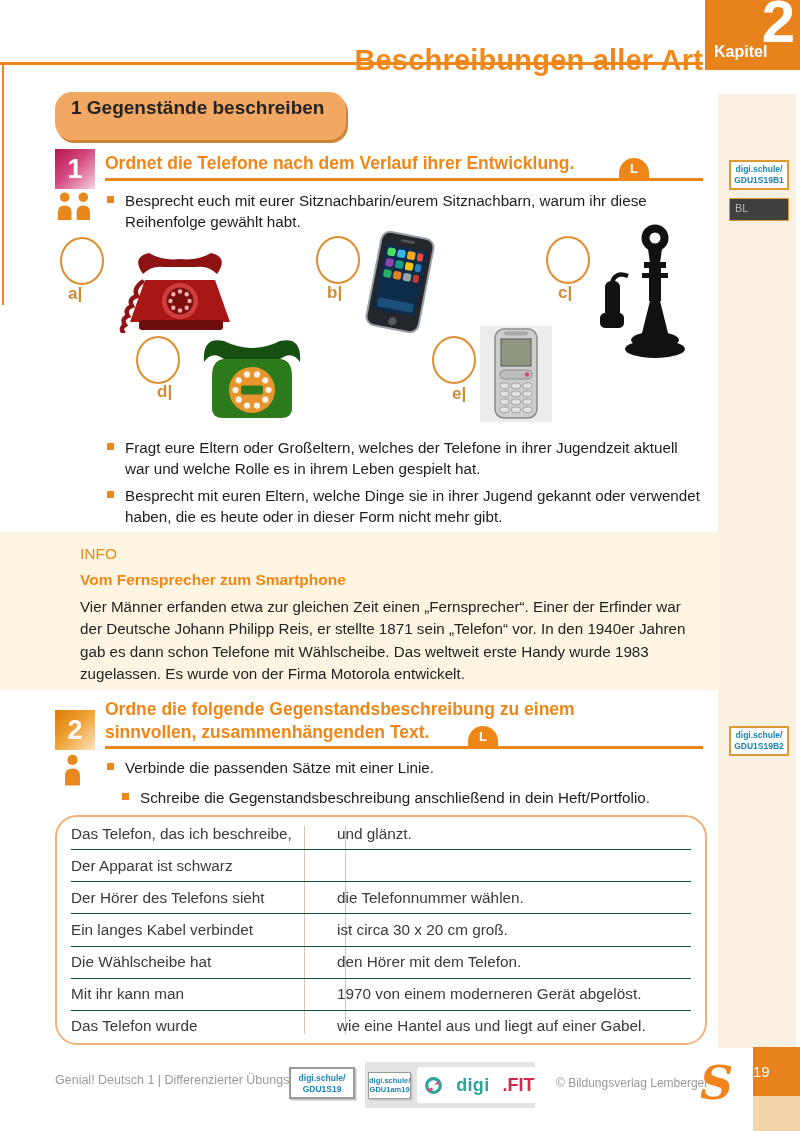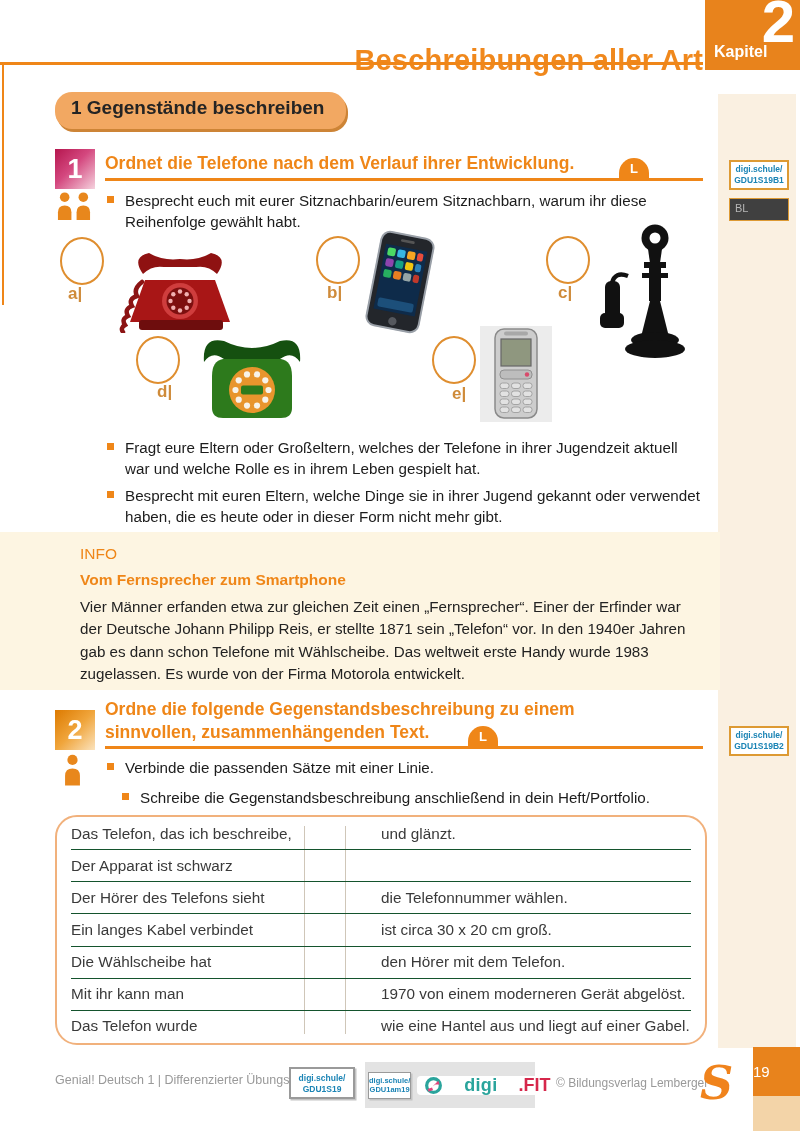--- a/index.html
+++ b/index.html
@@ -8,21 +8,21 @@
   .abs{position:absolute;}
   
   .page-title{left:0;top:44px;width:703px;text-align:right;font-size:29px;font-weight:bold;
               color:#f0881c;letter-spacing:.2px;}
   .header-rule{left:0;top:62px;width:703px;height:3px;background:#ef8618;}
   .edge-line{left:2px;top:62px;width:2px;height:243px;background:#ef8618;}
   .kapitel-box{left:705px;top:0;width:95px;height:70px;background:#e8831c;}
   .kapitel-label{position:absolute;left:9px;bottom:9px;color:#fff;font-weight:bold;font-size:16px;}
   .kapitel-num{position:absolute;right:5px;top:-8px;color:#fff;font-size:60px;font-weight:600;line-height:1;}
   
-  .pill{left:55px;top:92px;background:#f2a862;border-radius:17px;padding:5px 22px 10px 16px;
+  .pill{left:55px;top:92px;background:#f2a862;border-radius:17px;padding:5px 22px 21px 16px;
         font-size:19px;font-weight:bold;color:#242424;box-shadow:2px 3px 0 #cd8436;}
   
   .exnum{width:40px;height:40px;color:#fff;font-size:27px;font-weight:bold;display:flex;
          align-items:center;justify-content:center;}
   .exnum1{left:55px;top:149px;background:linear-gradient(135deg,#b5164e 0%,#d4487f 45%,#f5d2de 100%);}
   .exnum2{left:55px;top:710px;background:linear-gradient(135deg,#dd7a00 0%,#f0a53b 50%,#fbe3bd 100%);}
   .extitle{font-size:17.5px;font-weight:bold;color:#ef8618;line-height:1.3;}
   .exrule{height:2.5px;background:#ef8618;}
   .ldome{width:30px;height:20px;background:#ef8618;border-radius:16px 16px 0 0;color:#fff;
          font-weight:bold;text-align:center;font-size:13px;line-height:21px;}
@@ -36,39 +36,39 @@
   .info-h{position:absolute;left:80px;top:13px;color:#ef8618;font-weight:normal;font-size:15.5px;}
   .info-sub{position:absolute;left:80px;top:39px;color:#ef8618;font-weight:bold;font-size:15.5px;}
   .info-body{position:absolute;left:80px;top:64px;width:612px;font-size:15.2px;line-height:1.47;color:#222;}
   
   .mtable{left:55px;top:815px;width:652px;height:230px;border:2.5px solid #f1b17c;border-radius:22px;
           background:#fff;box-sizing:border-box;}
   .mrows{position:absolute;left:14px;right:14px;top:1px;bottom:1px;display:flex;flex-direction:column;}
   .mrow{flex:1;display:flex;align-items:center;font-size:15.3px;color:#3a3a3a;}
   .mrow + .mrow{border-top:1px solid #14532d;}
   .cell-left{box-sizing:border-box;width:233px;}
-  .cell-right{box-sizing:border-box;padding-left:33px;flex:1;margin-left:44px;}
+  .cell-right{box-sizing:border-box;padding-left:33px;flex:1;}
   .vline{position:absolute;top:9px;bottom:9px;width:1.3px;background:#cfc6b8;}
   
   .side-col{left:718px;top:94px;width:78px;height:954px;background:#faf0e1;}
   .side-badge{width:60px;box-sizing:border-box;background:#fff;border:2px solid #dd9a33;
               text-align:center;font-size:8.5px;font-weight:bold;color:#1b84b5;line-height:1.3;padding:2px 0;}
   .bl-box{left:729px;top:198px;width:60px;height:23px;box-sizing:border-box;background:#404040;
           border:1.5px solid #dd9a33;color:#b5b5b5;font-size:11px;padding:3px 0 0 5px;}
   .pagenum-box{left:753px;top:1047px;width:47px;height:49px;background:#e8831c;display:flex;
                align-items:center;color:#fff;font-size:15px;padding-left:0;box-sizing:border-box;}
   .tan-box{left:753px;top:1096px;width:47px;height:35px;background:#f3d4a8;}
   
   .foot-text{color:#999;font-size:12.5px;}
   .print-badge{box-sizing:border-box;background:#fff;border:2px solid #9a9a9a;box-shadow:1.5px 1.5px 0 #c4c4c4;
                text-align:center;color:#1b84b5;font-weight:bold;line-height:1.25;}
   .gray-panel{left:365px;top:1062px;width:170px;height:46px;background:#e3e3e3;display:flex;
               align-items:center;gap:3px;padding:0 3px;box-sizing:border-box;}
-  .digifit{background:#fff;border-radius:4px;height:19px;display:flex;align-items:center;
-           padding:0 7px;gap:21px;}
+  .digifit{background:#fff;border-radius:4px;height:36px;display:flex;align-items:center;
+           padding:0 7px;gap:13px;}
   .digifit .t1{color:#2aa49c;font-size:18px;font-weight:600;letter-spacing:.3px;}
   .digifit .t2{color:#d6274b;font-size:18px;font-weight:bold;}
   .s-logo{left:700px;top:1060px;font-family:"DejaVu Serif",serif;font-style:italic;font-weight:bold;
           color:#f0831c;font-size:46px;line-height:1;}
 </style>
 </head>
 <body>
 
 <div class="page">
 

